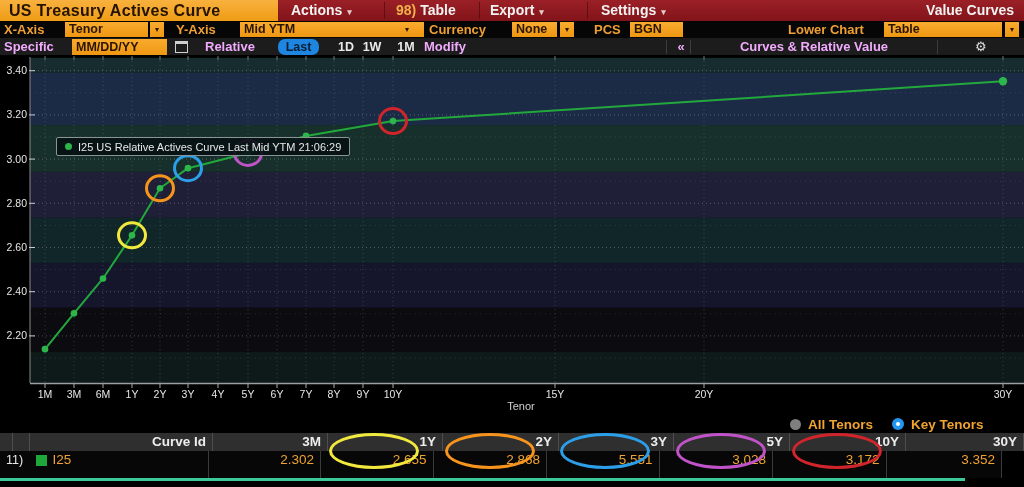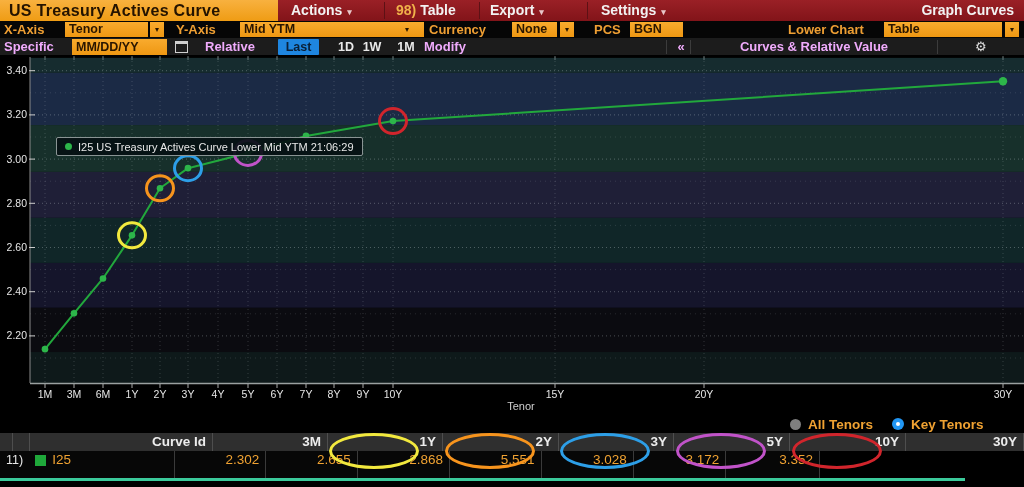--- a/index.html
+++ b/index.html
@@ -32,21 +32,21 @@
 
   
   #datebar { top:38px; left:0; width:1024px; height:18px; background:#1c1c1c;
              border-bottom:1px solid #000; }
   .db-label { color:#f0abfc; font-size:13px; font-weight:700; line-height:18px; }
   .db-box { top:1px; height:16px; background:linear-gradient(#f9ab2e,#ee9712);
             color:#2a1600; font-size:12.5px; font-weight:700; line-height:16px;
             padding-left:4px; }
   .chip { top:1px; height:16px; color:#e9e9e9; font-size:12.5px; font-weight:700;
           line-height:16px; text-align:center; }
-  .chip.selected { background:#1e86e0; color:#0a2038; border-radius:1px; }
+  .chip.selected { background:#1e86e0; color:#0a2038; border-radius:7px; }
   .db-sep { top:2px; width:1px; height:14px; background:#3c3c3c; }
   #cal-icon { top:3px; left:175px; width:13px; height:12px;
               border:1px solid #cfcfcf; border-top:3px solid #cfcfcf;
               background:#1c1c1c; }
   #gear-icon { color:#dcdcdc; font-size:13px; line-height:18px; }
 
   
   #chart { top:56px; left:0; width:1024px; height:357px; }
   #legend-box { top:81px; left:56px; height:19px; padding:0 8px;
                 background:rgba(7,17,20,.92); border:1px solid #8a9494;
@@ -66,21 +66,21 @@
   #radio-key::after { content:""; width:4px; height:4px; border-radius:50%;
                       background:#fff; display:block; }
 
   
   #thead { top:433px; left:0; width:1024px; height:18px; background:#2f2f2f;
            display:flex; }
   .th { color:#ededed; font-size:13.5px; font-weight:700; line-height:18px;
         text-align:right; padding-right:6px; border-right:1px solid #4e4e4e; }
   .th.left { text-align:right; padding-left:8px; }
   .th.spacer { padding:0; }
-  #tbody { top:451px; left:0; width:820px; height:27px; background:#070707;
+  #tbody { top:451px; left:0; width:1002px; height:27px; background:#070707;
            display:flex; }
   .td { color:#f0a232; font-size:13.5px; line-height:18px; text-align:right;
         padding-right:6px; border-right:1px solid #3a3a3a; height:27px; }
   .td.rownum { color:#e8e8e8; font-size:12.5px; text-align:left;
                padding-left:6px; border-right:none; }
   .td.idcell { text-align:left; padding-left:4px; display:flex;
                align-items:flex-start; }
   .chipbox { width:11px; height:11px; margin:4px 6px 0 2px; }
   .ellipse { border-radius:50%; background:transparent; pointer-events:none;
              z-index:5; }
@@ -93,21 +93,21 @@
 
   <div id="menubar" class="abs">
     <div id="fn-title" class="abs">US Treasury Actives Curve</div>
     <div class="abs menu-item" style="left:291px"><span>Actions</span><span class="menu-caret">▾</span></div>
     <div class="abs menu-sep" style="left:384px"></div>
     <div class="abs menu-item" style="left:396px"><span class="menu-num">98)</span><span>Table</span></div>
     <div class="abs menu-sep" style="left:479px"></div>
     <div class="abs menu-item" style="left:490px"><span>Export</span><span class="menu-caret">▾</span></div>
     <div class="abs menu-sep" style="left:587px"></div>
     <div class="abs menu-item" style="left:601px"><span>Settings</span><span class="menu-caret">▾</span></div>
-    <div id="graph-curves" class="abs menu-item">Graph Curves</div>
+    <div id="graph-curves" class="abs menu-item">Value Curves</div>
   </div>
 
   <div id="toolbar" class="abs">
     <div class="abs tb-label" style="left:4px">X-Axis</div>
     <div class="abs amber-box" style="left:65px;width:83px">Tenor</div>
     <div class="abs arrow-box" style="left:150px;width:14px">▾</div>
     <div class="abs tb-label" style="left:176px">Y-Axis</div>
     <div class="abs amber-box" style="left:240px;width:184px">Mid YTM</div>
     <div class="abs arrow-box" style="left:400px;width:14px">▾</div>
     <div class="abs tb-label" style="left:429px">Currency</div>
@@ -256,21 +256,21 @@
         <circle cx="393" cy="121.08799999999995" r="3.3" fill="#2db64a"></circle>
         <circle cx="1003" cy="81.308" r="4.2" fill="#2db64a"></circle>
         <ellipse cx="132" cy="235.34500000000003" rx="13.5" ry="12.5" fill="none" stroke="#f2e93e" stroke-width="3"></ellipse>
         <ellipse cx="160" cy="188.272" rx="13.5" ry="12.5" fill="none" stroke="#f7941d" stroke-width="3"></ellipse>
         <ellipse cx="188" cy="168.16099999999997" rx="13.5" ry="12.5" fill="none" stroke="#2d9fe8" stroke-width="3"></ellipse>
         <ellipse cx="248" cy="152.91199999999998" rx="13.5" ry="12.5" fill="none" stroke="#c153c9" stroke-width="3"></ellipse>
         <ellipse cx="393" cy="121.08799999999995" rx="13.5" ry="12.5" fill="none" stroke="#d1252c" stroke-width="3"></ellipse>
       </svg>
     <div id="legend-box" class="abs">
       <span id="legend-dot"></span>
-      <span>I25 US Treasury Actives Curve Lower Mid YTM 21:06:29</span>
+      <span>I25 US Relative Actives Curve Last Mid YTM 21:06:29</span>
     </div>
   </div>
 
   <div id="tenor-toggle" class="abs">
     <span id="radio-all"></span>
     <span class="radio-label">All Tenors</span>
     <span id="radio-key"></span>
     <span class="radio-label">Key Tenors</span>
   </div>
 

